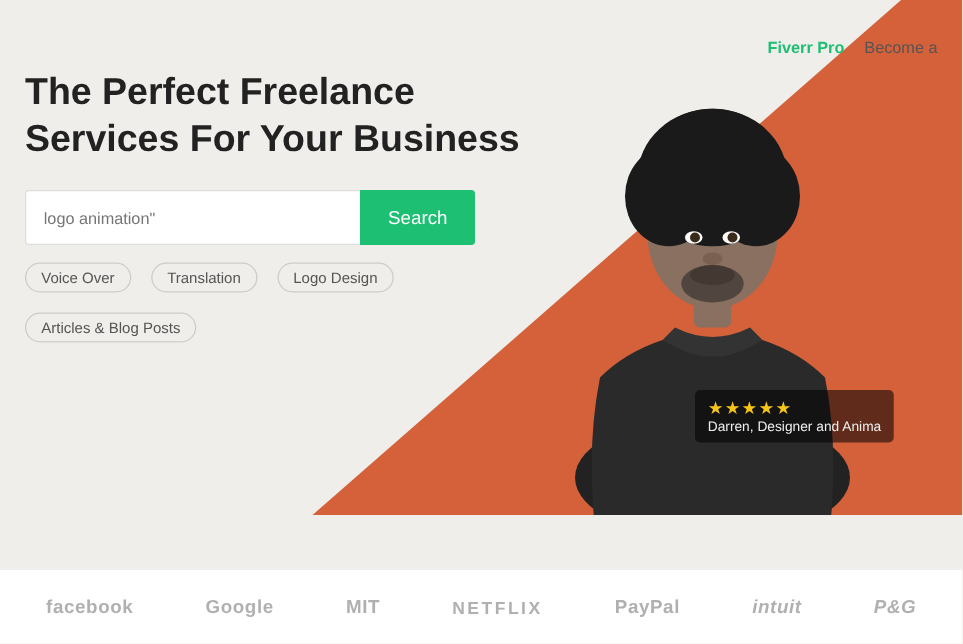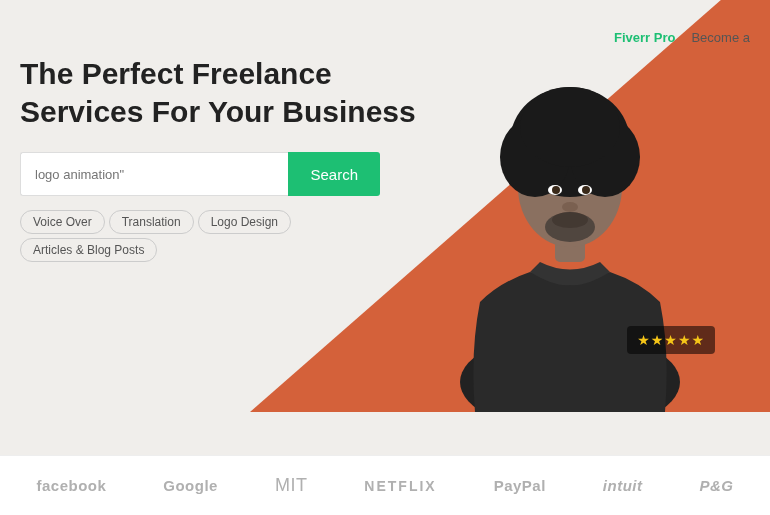--- a/index.html
+++ b/index.html
@@ -122,21 +122,21 @@
       font-size: 15px;
       font-weight: 400;
       border: none;
       cursor: pointer;
       border-radius: 0 3px 3px 0;
     }
 
     
     .quick-tags {
       display: flex;
-      gap: 4px;
+      gap: 16px;
       flex-wrap: wrap;
     }
     .tag {
       padding: 4px 12px;
       background: transparent;
       border: 1px solid #ccc;
       border-radius: 14px;
       font-size: 12px;
       color: #555;
       cursor: pointer;
@@ -176,22 +176,22 @@
       padding: 0 8px;
       border-top: 1px solid #eee;
     }
     .brand-name {
       font-size: 15px;
       color: #b0b0b0;
       font-weight: 600;
       letter-spacing: 0.5px;
     }
     .brand-name.mit {
-      font-weight: 400;
-      font-size: 18px;
+      font-weight: 700;
+      font-size: 15px;
     }
     .brand-name.netflix {
       font-weight: 700;
       font-size: 14px;
       letter-spacing: 2px;
     }
     .brand-name.paypal {
       color: #b0b0b0;
       text-align: right;
     }
@@ -262,20 +262,24 @@
     <div class="quick-tags">
       <button class="tag">Voice Over</button>
       <button class="tag">Translation</button>
       <button class="tag">Logo Design</button>
       <button class="tag">Articles &amp; Blog Posts</button>
     </div>
   </div>
 
   <div class="rating-badge">
     <div class="stars">★★★★★</div>
+    <div class="rating-text">
+      <span>Darren,</span>
+      <span>Designer and Anima</span>
+    </div>
   </div>
 </section>
 
 <footer class="brands-bar">
   <span class="brand-name">facebook</span>
   <span class="brand-name">Google</span>
   <span class="brand-name mit">MIT</span>
   <span class="brand-name netflix">NETFLIX</span>
   <span class="brand-name paypal">PayPal</span>
   <span class="brand-name intuit">intuit</span>

